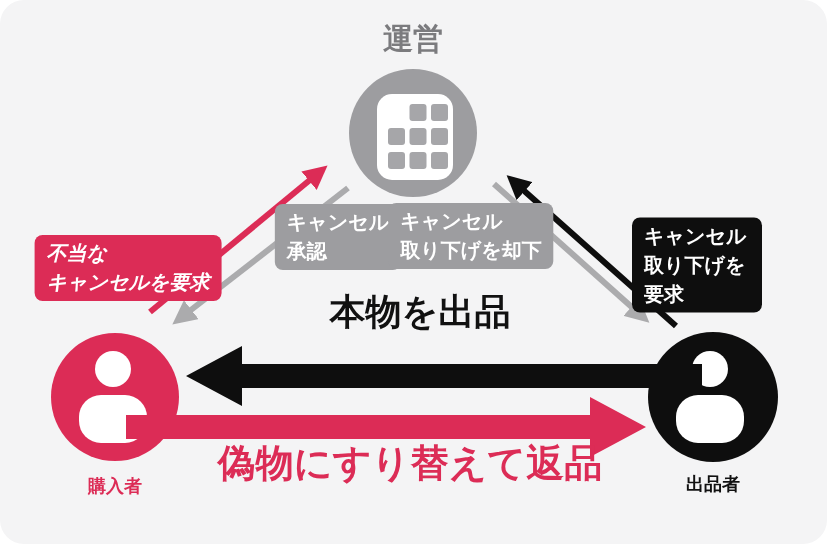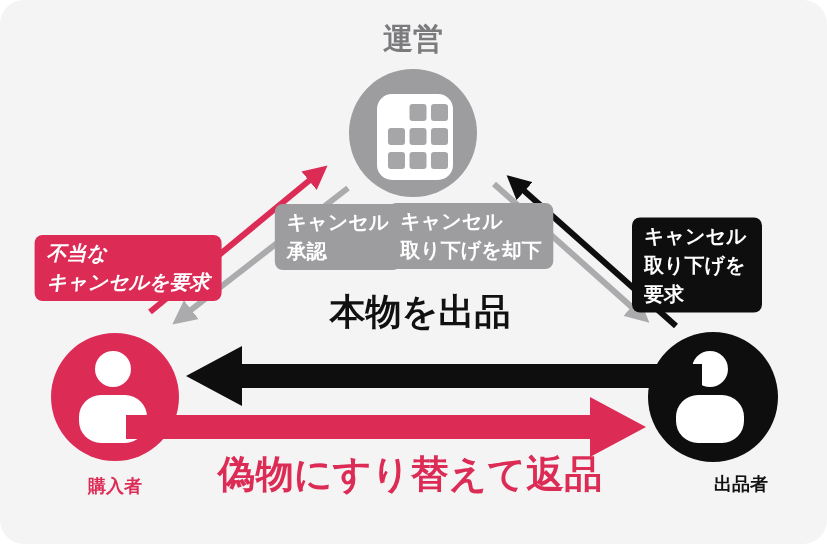--- a/index.html
+++ b/index.html
@@ -104,27 +104,27 @@
 
     <line x1="676" y1="326" x2="512" y2="180" stroke="var(--black)" stroke-width="6" marker-end="url(#ah-black)"></line>
     <line x1="494" y1="184" x2="644" y2="318" stroke="var(--gray-arrow)" stroke-width="6" marker-end="url(#ah-gray)"></line>
 
     <polygon points="186,376 242,346 242,364 702,364 702,388 242,388 242,406" fill="var(--black)"></polygon>
     <polygon points="646,427 590,397 590,415 126,415 126,439 590,439 590,457" fill="var(--pink)"></polygon>
   </svg>
 
   <div class="txt admin-title" style="left:413px;top:39px;">運営</div>
   <div class="txt node-label buyer-label" style="left:115px;top:486px;">購入者</div>
-  <div class="txt node-label seller-label" style="left:713px;top:484px;margin-left:28px;">出品者</div>
+  <div class="txt node-label seller-label" style="left:713px;top:484px;">出品者</div>
 
   <div class="tag tag-pink" style="left:128px;top:268px;">不当な
 キャンセルを要求</div>
   <div class="tag tag-gray" style="left:338px;top:237px;">キャンセル
 承認</div>
   <div class="tag tag-gray" style="left:471px;top:236px;">キャンセル
 取り下げを却下</div>
   <div class="tag tag-black" style="left:697px;top:265px;">キャンセル
 取り下げを要求</div>
 
   <div class="txt flow-genuine" style="left:420px;top:312px;">本物を出品</div>
-  <div class="txt flow-fake" style="left:410px;top:475px;">偽物にすり替えて返品</div>
+  <div class="txt flow-fake" style="left:410px;top:464px;">偽物にすり替えて返品</div>
 
 </div>
 
 </body></html>

